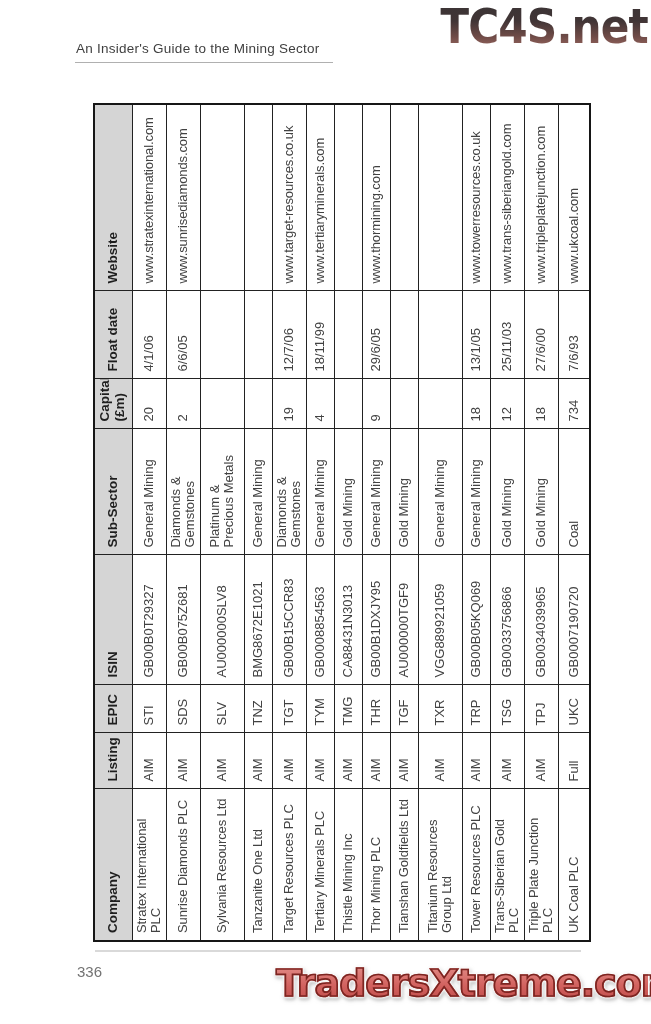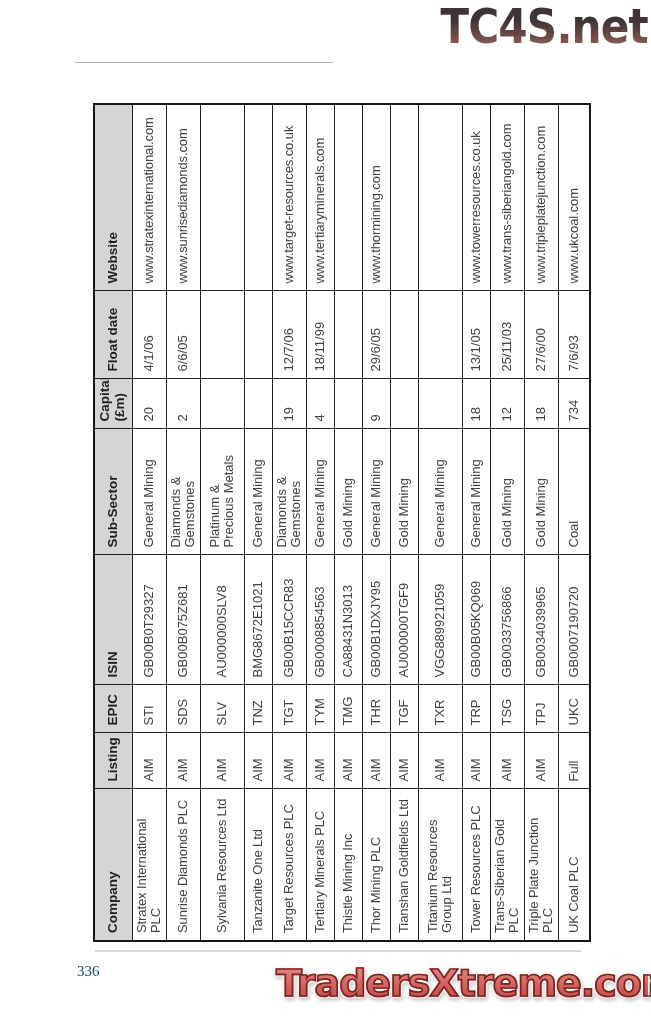--- a/index.html
+++ b/index.html
@@ -85,28 +85,29 @@
     line-height:50px; letter-spacing:-1px;
     background:linear-gradient(180deg,#e89a95 0%, #d2625f 55%, #b84442 100%);
     -webkit-background-clip:text; background-clip:text; color:transparent;
     -webkit-text-stroke:1.7px #7c2521;
     filter:drop-shadow(0 0 1.4px #ffffff) drop-shadow(0 0 1px #ffffff)
            drop-shadow(1px 2px 1.5px rgba(120,120,120,0.5));
   }
 
   .pagenum {
     position:absolute; left:77px; top:963px;
-    font-family:Liberation Serif, serif; font-size:15px; color:#0c4a6e;
+    font-family:Liberation Sans, sans-serif; font-size:15px; color:#737373;
   }
 </style>
 </head>
 <body>
 
 <div class="page">
 
+  <div class="running-head">An Insider's Guide to the Mining Sector</div>
   <div class="head-rule"></div>
 
   <div class="tc4s">TC4S.net</div>
 
   <div class="table-rot">
     <table class="mining">
       <colgroup>
         <col style="width:152px">
           <col style="width:56px">
           <col style="width:48px">

